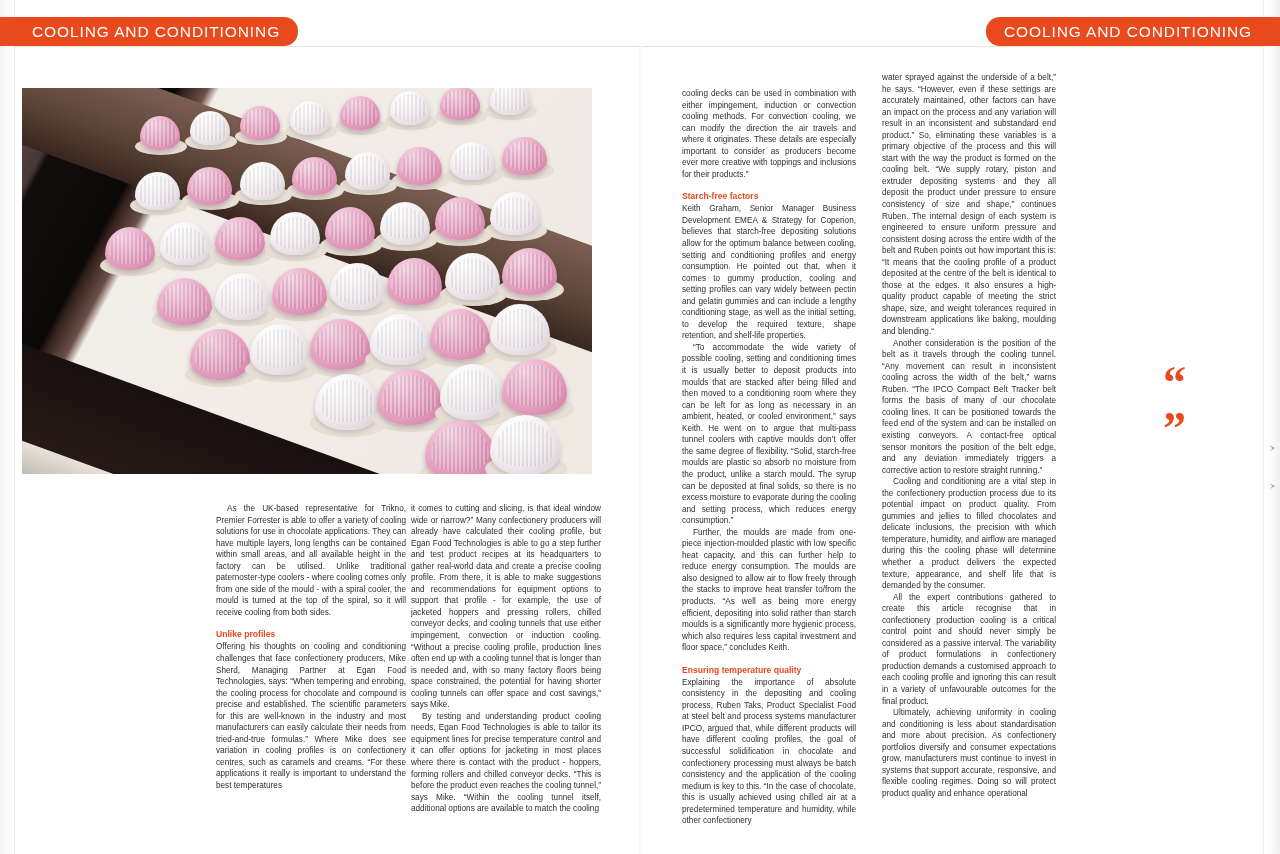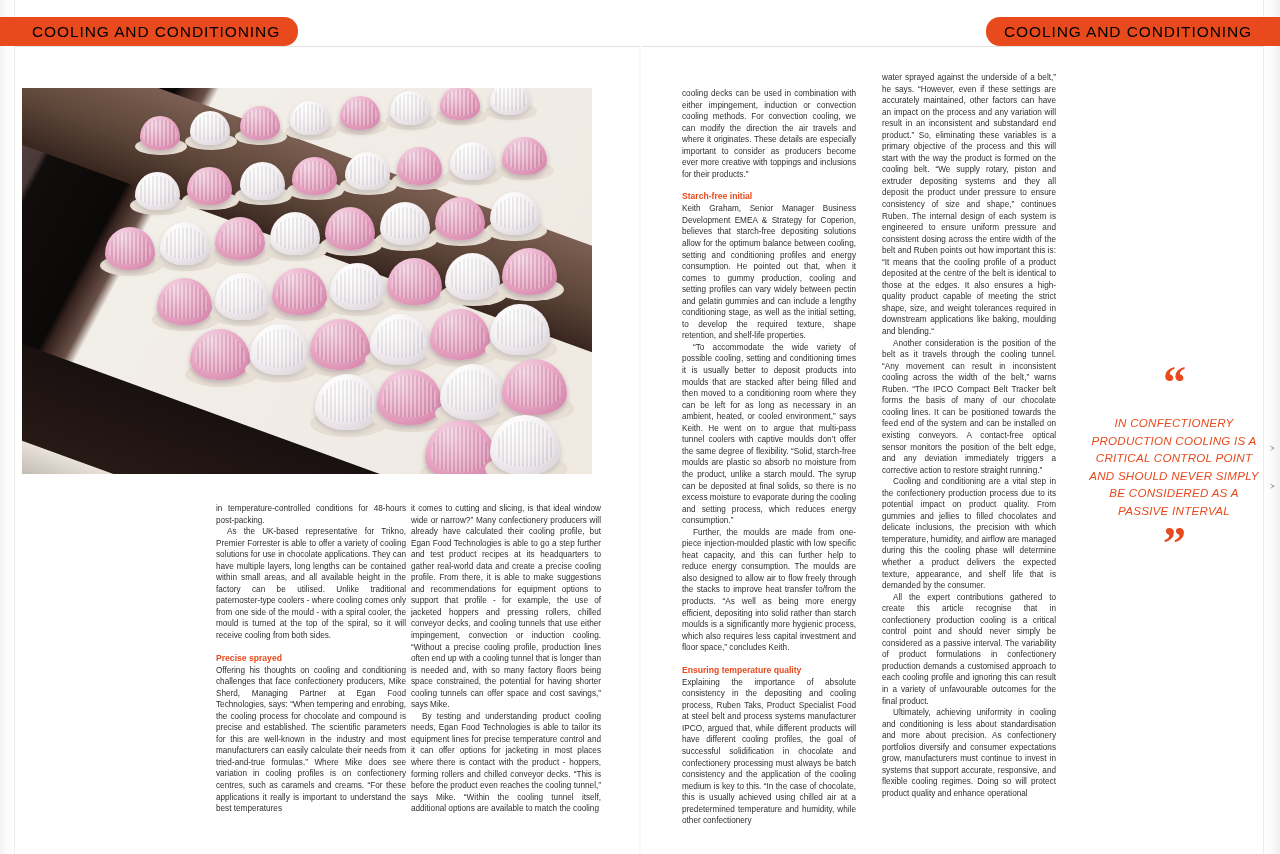--- a/index.html
+++ b/index.html
@@ -81,21 +81,21 @@
     left: 0;
     padding: 0 18px 0 32px;
   }
   .banner-right {
     right: 0;
     left: auto;
     border-radius: 14px 0 0 14px;
     padding: 0 28px 0 18px;
   }
   .section-banner span {
-    color: #000000;
+    color: #ffffff;
     font-size: 15.5px;
     letter-spacing: .9px;
     font-weight: 400;
     white-space: nowrap;
   }
 
   
   .hero-photo {
     position: absolute;
     left: 22px;
@@ -336,45 +336,43 @@
         <div class="tray-base" style="left: 475px; top: 307.083px; width: 77px; height: 27.3px;"></div>
         <div class="sweet pink" style="left: 480px; top: 271.333px; width: 65px; height: 55.9px;"></div>
         <div class="tray-base" style="left: 398px; top: 370.5px; width: 82px; height: 29.4px;"></div>
         <div class="sweet pink" style="left: 403px; top: 332px; width: 70px; height: 60.2px;"></div>
         <div class="tray-base" style="left: 463px; top: 365.5px; width: 82px; height: 29.4px;"></div>
         <div class="sweet white" style="left: 468px; top: 327px; width: 70px; height: 60.2px;"></div>
       </div>
   </div>
 
   <div class="col col-1" id="col-1">
-      <p class="noindent">in temperature-controlled conditions for 48-hours post-packing.</p>
       <p>As the UK-based representative for Trikno, Premier Forrester is able to offer a variety of cooling solutions for use in chocolate applications. They can have multiple layers, long lengths can be contained within small areas, and all available height in the factory can be utilised. Unlike traditional paternoster-type coolers - where cooling comes only from one side of the mould - with a spiral cooler, the mould is turned at the top of the spiral, so it will receive cooling from both sides.</p>
-      <h3>Precise sprayed</h3>
+      <h3>Unlike profiles</h3>
       <p class="noindent">Offering his thoughts on cooling and conditioning challenges that face confectionery producers, Mike Sherd, Managing Partner at Egan Food Technologies, says: “When tempering and enrobing, the cooling process for chocolate and compound is precise and established. The scientific parameters for this are well-known in the industry and most manufacturers can easily calculate their needs from tried-and-true formulas.” Where Mike does see variation in cooling profiles is on confectionery centres, such as caramels and creams. “For these applications it really is important to understand the best temperatures</p>
     </div>
   <div class="col col-2" id="col-2">
       <p class="noindent">it comes to cutting and slicing, is that ideal window wide or narrow?” Many confectionery producers will already have calculated their cooling profile, but Egan Food Technologies is able to go a step further and test product recipes at its headquarters to gather real-world data and create a precise cooling profile. From there, it is able to make suggestions and recommendations for equipment options to support that profile - for example, the use of jacketed hoppers and pressing rollers, chilled conveyor decks, and cooling tunnels that use either impingement, convection or induction cooling. “Without a precise cooling profile, production lines often end up with a cooling tunnel that is longer than is needed and, with so many factory floors being space constrained, the potential for having shorter cooling tunnels can offer space and cost savings,” says Mike.</p>
       <p>By testing and understanding product cooling needs, Egan Food Technologies is able to tailor its equipment lines for precise temperature control and it can offer options for jacketing in most places where there is contact with the product - hoppers, forming rollers and chilled conveyor decks. “This is before the product even reaches the cooling tunnel,” says Mike. “Within the cooling tunnel itself, additional options are available to match the cooling</p>
     </div>
   <div class="col col-3" id="col-3">
       <p class="noindent">cooling decks can be used in combination with either impingement, induction or convection cooling methods. For convection cooling, we can modify the direction the air travels and where it originates. These details are especially important to consider as producers become ever more creative with toppings and inclusions for their products.”</p>
-      <h3>Starch-free initial</h3>
+      <h3>Starch-free factors</h3>
       <p class="noindent">Keith Graham, Senior Manager Business Development EMEA &amp; Strategy for Coperion, believes that starch-free depositing solutions allow for the optimum balance between cooling, setting and conditioning profiles and energy consumption. He pointed out that, when it comes to gummy production, cooling and setting profiles can vary widely between pectin and gelatin gummies and can include a lengthy conditioning stage, as well as the initial setting, to develop the required texture, shape retention, and shelf-life properties.</p>
       <p>“To accommodate the wide variety of possible cooling, setting and conditioning times it is usually better to deposit products into moulds that are stacked after being filled and then moved to a conditioning room where they can be left for as long as necessary in an ambient, heated, or cooled environment,” says Keith. He went on to argue that multi-pass tunnel coolers with captive moulds don’t offer the same degree of flexibility. “Solid, starch-free moulds are plastic so absorb no moisture from the product, unlike a starch mould. The syrup can be deposited at final solids, so there is no excess moisture to evaporate during the cooling and setting process, which reduces energy consumption.”</p>
       <p>Further, the moulds are made from one-piece injection-moulded plastic with low specific heat capacity, and this can further help to reduce energy consumption. The moulds are also designed to allow air to flow freely through the stacks to improve heat transfer to/from the products. “As well as being more energy efficient, depositing into solid rather than starch moulds is a significantly more hygienic process, which also requires less capital investment and floor space,” concludes Keith.</p>
       <h3>Ensuring temperature quality</h3>
       <p class="noindent">Explaining the importance of absolute consistency in the depositing and cooling process, Ruben Taks, Product Specialist Food at steel belt and process systems manufacturer IPCO, argued that, while different products will have different cooling profiles, the goal of successful solidification in chocolate and confectionery processing must always be batch consistency and the application of the cooling medium is key to this. “In the case of chocolate, this is usually achieved using chilled air at a predetermined temperature and humidity, while other confectionery</p>
     </div>
   <div class="col col-4" id="col-4">
       <p class="noindent">water sprayed against the underside of a belt,” he says. “However, even if these settings are accurately maintained, other factors can have an impact on the process and any variation will result in an inconsistent and substandard end product.” So, eliminating these variables is a primary objective of the process and this will start with the way the product is formed on the cooling belt. “We supply rotary, piston and extruder depositing systems and they all deposit the product under pressure to ensure consistency of size and shape,” continues Ruben. The internal design of each system is engineered to ensure uniform pressure and consistent dosing across the entire width of the belt and Ruben points out how important this is: “It means that the cooling profile of a product deposited at the centre of the belt is identical to those at the edges. It also ensures a high-quality product capable of meeting the strict shape, size, and weight tolerances required in downstream applications like baking, moulding and blending.“</p>
       <p>Another consideration is the position of the belt as it travels through the cooling tunnel. “Any movement can result in inconsistent cooling across the width of the belt,” warns Ruben. “The IPCO Compact Belt Tracker belt forms the basis of many of our chocolate cooling lines. It can be positioned towards the feed end of the system and can be installed on existing conveyors. A contact-free optical sensor monitors the position of the belt edge, and any deviation immediately triggers a corrective action to restore straight running.”</p>
       <p>Cooling and conditioning are a vital step in the confectionery production process due to its potential impact on product quality. From gummies and jellies to filled chocolates and delicate inclusions, the precision with which temperature, humidity, and airflow are managed during this the cooling phase will determine whether a product delivers the expected texture, appearance, and shelf life that is demanded by the consumer.</p>
       <p>All the expert contributions gathered to create this article recognise that in confectionery production cooling is a critical control point and should never simply be considered as a passive interval. The variability of product formulations in confectionery production demands a customised approach to each cooling profile and ignoring this can result in a variety of unfavourable outcomes for the final product.</p>
       <p>Ultimately, achieving uniformity in cooling and conditioning is less about standardisation and more about precision. As confectionery portfolios diversify and consumer expectations grow, manufacturers must continue to invest in systems that support accurate, responsive, and flexible cooling regimes. Doing so will protect product quality and enhance operational</p>
     </div>
 
   <div class="pullquote">
     <div class="pq-mark pq-open">“</div>
-    <div class="pq-text">IN CONFECTIONERY PRODUCTION COOLING IS A CRITICAL CONTROL POINT AND SHOULD NEVER SIMPLY BE CONSIDERED AS A PASSIVE INTERVAL</div>
     <div class="pq-mark pq-close">”</div>
   </div>
 
 </div>
 
 </body></html>

